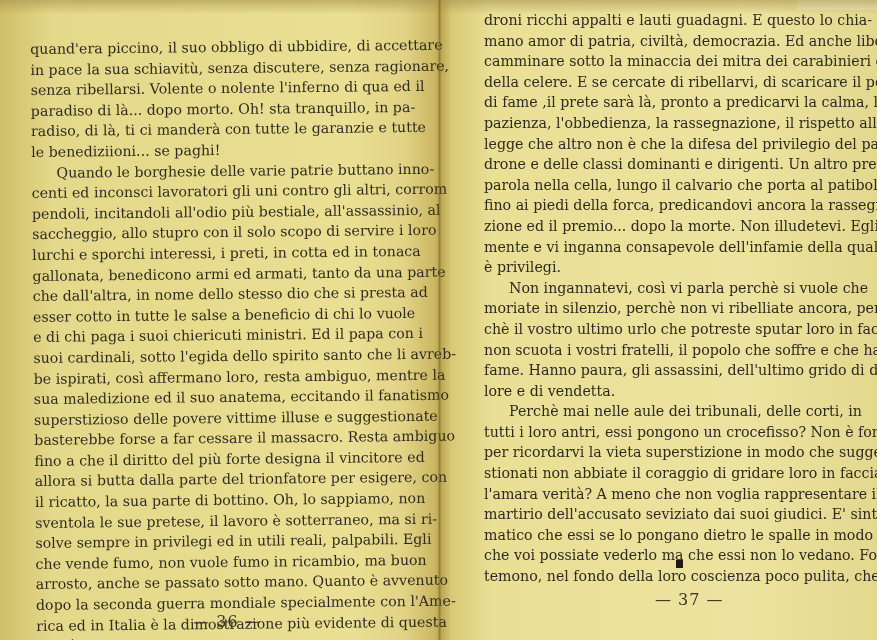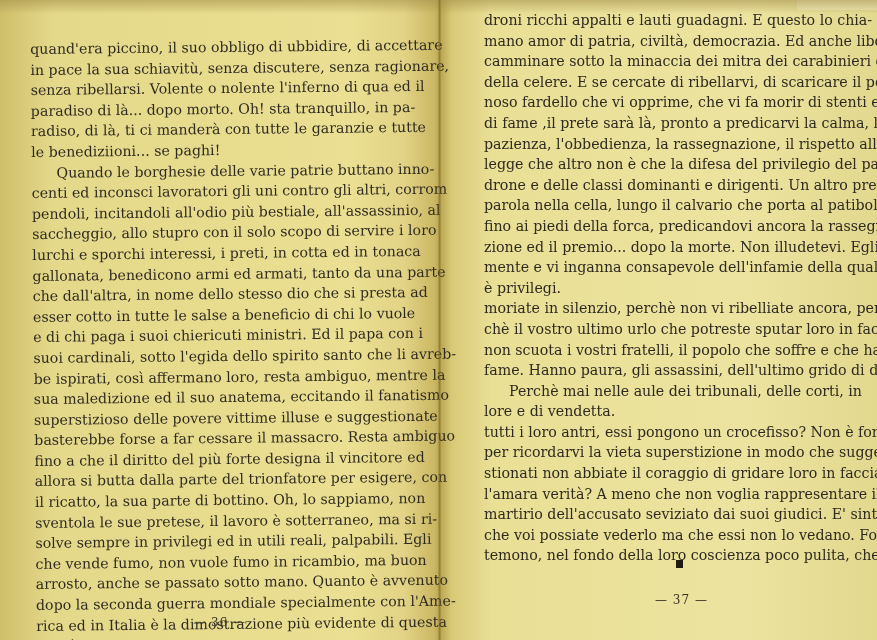--- a/index.html
+++ b/index.html
@@ -87,21 +87,21 @@
       position: absolute;
       left: 235px;
       top: 560px;
       width: 7px;
       height: 8px;
       background: #1e1a12;
     }
     .folio {
       position: absolute;
       font-family: "DejaVu Serif", serif;
-      font-size: 12px;
+      font-size: 16px;
       color: #3a3426;
       letter-spacing: 1px;
     }
     .page-left .folio {
       left: 190px;
       top: 612px;
     }
     .page-right .folio {
       left: 214px;
       top: 590px;
@@ -152,41 +152,42 @@
   </div>
 
   <div class="spine"></div>
 
   <div class="page page-right">
     <div class="text-block">
       <span class="line">droni ricchi appalti e lauti guadagni. E questo lo chia-</span>
       <span class="line">mano amor di patria, civiltà, democrazia. Ed anche libertà</span>
       <span class="line">camminare sotto la minaccia dei mitra dei carabinieri e</span>
       <span class="line">della celere. E se cercate di ribellarvi, di scaricare il pe-</span>
-      <span class="line">noso fardello che vi opprime, che vi fa morir di stenti e</span>
       <span class="line">di fame ,il prete sarà là, pronto a predicarvi la calma, la</span>
       <span class="line">pazienza, l'obbedienza, la rassegnazione, il rispetto alla</span>
       <span class="line">legge che altro non è che la difesa del privilegio del pa-</span>
       <span class="line">drone e delle classi dominanti e dirigenti. Un altro prete</span>
       <span class="line">parola nella cella, lungo il calvario che porta al patibolo,</span>
       <span class="line">fino ai piedi della forca, predicandovi ancora la rassegna-</span>
       <span class="line">zione ed il premio... dopo la morte. Non illudetevi. Egli</span>
       <span class="line">mente e vi inganna consapevole dell'infamie della quale</span>
       <span class="line last">è privilegi.</span>
+      <span class="line indent">Non ingannatevi, così vi parla perchè si vuole che</span>
       <span class="line">moriate in silenzio, perchè non vi ribelliate ancora, per-</span>
       <span class="line">chè il vostro ultimo urlo che potreste sputar loro in faccia</span>
       <span class="line">non scuota i vostri fratelli, il popolo che soffre e che ha</span>
       <span class="line">fame. Hanno paura, gli assassini, dell'ultimo grido di do-</span>
+      <span class="line last">lore e di vendetta.</span>
       <span class="line indent">Perchè mai nelle aule dei tribunali, delle corti, in</span>
-      <span class="line last">lore e di vendetta.</span>
       <span class="line">tutti i loro antri, essi pongono un crocefisso? Non è forse</span>
       <span class="line">per ricordarvi la vieta superstizione in modo che sugge-</span>
       <span class="line">stionati non abbiate il coraggio di gridare loro in faccia</span>
       <span class="line">l'amara verità? A meno che non voglia rappresentare il</span>
       <span class="line">martirio dell'accusato seviziato dai suoi giudici. E' sinto-</span>
+      <span class="line">matico che essi se lo pongano dietro le spalle in modo</span>
       <span class="line">che voi possiate vederlo ma che essi non lo vedano. Forse</span>
       <span class="line">temono, nel fondo della loro coscienza poco pulita, che</span>
 
     </div>
     <div class="end-mark"></div>
     <div class="folio">— 37 —</div>
   </div>
 </div>
 
 </body></html>

